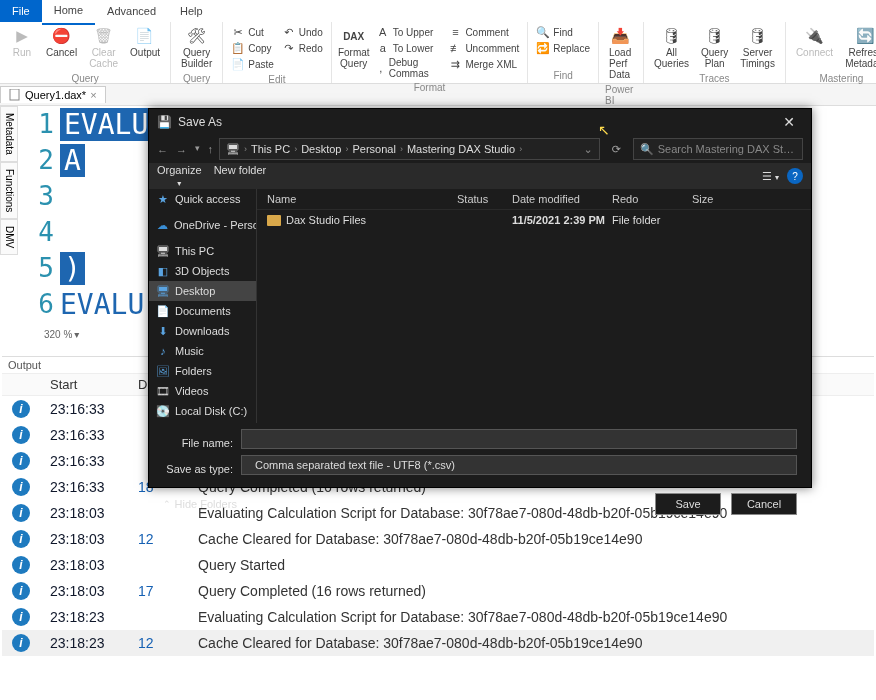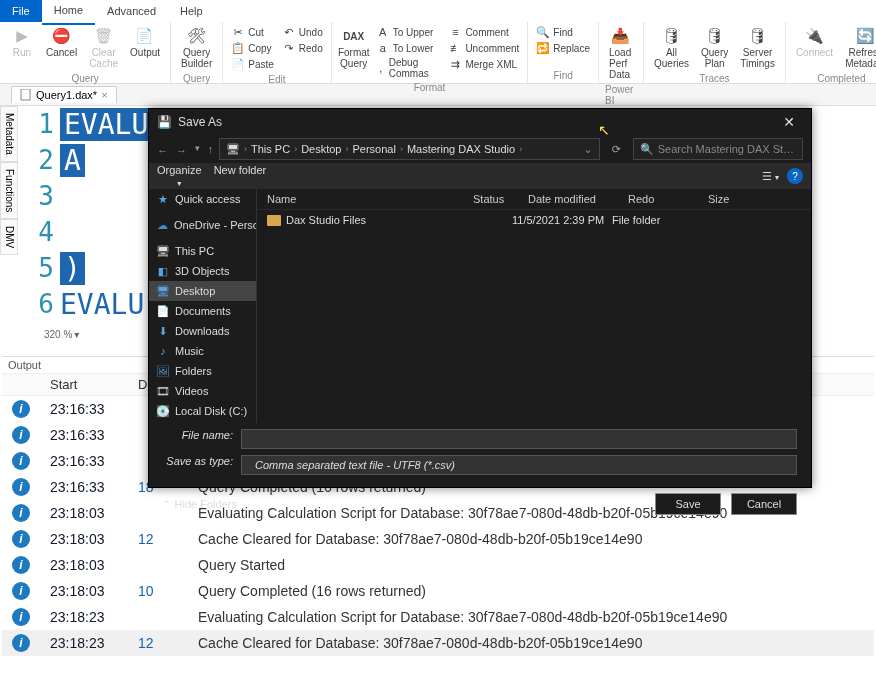--- a/index.html
+++ b/index.html
@@ -18,21 +18,21 @@
 .ribbon-group .label { font-size: 10px; color: #888; margin-top: 2px; }
 .rbtn { display: flex; flex-direction: column; align-items: center; gap: 1px; padding: 2px 4px; font-size: 10px; color: #444; min-width: 32px; }
 .rbtn .ico { width: 20px; height: 20px; display: flex; align-items: center; justify-content: center; font-size: 15px; }
 .rbtn.small { flex-direction: row; font-size: 10px; min-width: auto; gap: 3px; padding: 1px 2px; }
 .rbtn.small .ico { width: 14px; height: 14px; font-size: 11px; }
 .rbtn.disabled { color: #bbb; }
 .stack { display: flex; flex-direction: column; gap: 0; }
 
 
 .doctab { height: 22px; background: #f5f5f5; border-bottom: 1px solid #ddd; display: flex; align-items: center; }
-.doctab .tab { background: #fff; border: 1px solid #ccc; border-bottom: none; padding: 2px 8px; font-size: 11px; display: flex; align-items: center; gap: 4px; margin-left: 11px; }
+.doctab .tab { background: #fff; border: 1px solid #ccc; border-bottom: none; padding: 2px 8px; font-size: 11px; display: flex; align-items: center; gap: 4px; }
 
 
 .sidebar-tabs { position: absolute; left: 0; top: 106px; width: 18px; background: #f0f0f0; display: flex; flex-direction: column; }
 .sidebar-tabs .vtab { writing-mode: vertical-rl; text-orientation: mixed; font-size: 10px; padding: 6px 2px; border: 1px solid #ddd; background: #fafafa; }
 
 
 .editor { position: absolute; left: 18px; top: 106px; right: 2px; height: 236px; background: #fff; overflow: hidden; }
 .editor-line { display: flex; align-items: center; height: 36px; }
 .editor-line .gutter { width: 42px; text-align: right; padding-right: 6px; color: #2b91af; font-size: 26px; font-family: Consolas, monospace; }
 .editor-line .code { font-size: 28px; font-family: Consolas, monospace; color: #1e66b0; }
@@ -71,33 +71,33 @@
 .savedlg .toolbar .help { width: 16px; height: 16px; border-radius: 50%; background: #0a66c2; color: #fff; display: flex; align-items: center; justify-content: center; font-size: 10px; }
 
 .savedlg .body { display: flex; height: 234px; }
 .savedlg .tree { width: 108px; background: #1c1c1c; overflow: hidden; border-right: 1px solid #333; }
 .savedlg .tree .item { padding: 4px 8px; display: flex; align-items: center; gap: 6px; font-size: 11px; white-space: nowrap; }
 .savedlg .tree .item.sel { background: #444; }
 .savedlg .tree .tico { width: 12px; height: 12px; display: inline-flex; align-items: center; justify-content: center; }
 
 .savedlg .fileview { flex: 1; background: #1c1c1c; }
 .savedlg .fileview .hdr { display: flex; padding: 4px 10px; color: #ccc; font-size: 11px; border-bottom: 1px solid #2a2a2a; }
-.savedlg .fileview .hdr > div:nth-child(1){ width: 206px; }
+.savedlg .fileview .hdr > div:nth-child(1){ width: 190px; }
 .savedlg .fileview .hdr > div:nth-child(2){ width: 55px; }
 .savedlg .fileview .hdr > div:nth-child(3){ width: 100px; }
 .savedlg .fileview .hdr > div:nth-child(4){ width: 80px; }
 .savedlg .fileview .row { display: flex; padding: 4px 10px; font-size: 11px; align-items: center; }
 .savedlg .fileview .row > div:nth-child(1){ width: 190px; display: flex; gap: 5px; align-items: center; }
 .savedlg .fileview .row > div:nth-child(2){ width: 55px; }
-.savedlg .fileview .row > div:nth-child(3){ width: 100px; }
+.savedlg .fileview .row > div:nth-child(3){ width: 100px; font-weight: bold; }
 .savedlg .fileview .row > div:nth-child(4){ width: 80px; }
 .folder-ico { width: 14px; height: 11px; background: #d9a84a; border-radius: 1px; display: inline-block; }
 
 .savedlg .inputs { padding: 6px 14px; background: #1c1c1c; }
-.savedlg .inputs .row { display: flex; align-items: flex-start; gap: 8px; margin-bottom: 6px; font-style: italic; }
+.savedlg .inputs .row { display: flex; align-items: flex-end; gap: 8px; margin-bottom: 6px; }
 .savedlg .inputs .lbl { width: 70px; text-align: right; font-size: 11px; color: #ddd; }
 .savedlg .inputs .field { flex: 1; background: #333; border: 1px solid #555; height: 20px; color: #ddd; padding: 0 13px; font-size: 11px; display: flex; align-items: center; }
 
 .savedlg .footer { display: flex; align-items: center; justify-content: space-between; padding: 6px 14px 10px; }
 .savedlg .footer .hide { font-size: 11px; color: #ddd; display: flex; align-items: center; gap: 4px; }
 .savedlg .footer .btns { display: flex; gap: 10px; }
 .savedlg .footer .btn { width: 66px; height: 22px; border: 1px solid #888; background: #1c1c1c; color: #ddd; display: flex; align-items: center; justify-content: center; font-size: 11px; }
 
 .cursor { position: absolute; left: 598px; top: 122px; color: #ffdb4d; font-size: 14px; pointer-events: none; }
 </style>
@@ -261,21 +261,21 @@
       <div class="rbtn disabled">
           <span class="ico">🔌</span>
           <span>Connect</span>
         </div>
       <div class="rbtn">
           <span class="ico" style="color:#3a9e3a">🔄</span>
           <span style="white-space:pre-line;text-align:center">Refresh
 Metadata</span>
         </div>
     </div>
-    <div class="label">Completed</div>
+    <div class="label">Mastering</div>
   </div>
 </div>
 
 <div class="doctab">
   <div class="tab">
     <svg width="12" height="12">
         <rect width="9" height="11" x="1" y="0" fill="#fff" stroke="#888"></rect>
       </svg>
     <span>Query1.dax*</span>
     <span style="color:#888">×</span>
@@ -371,21 +371,21 @@
         </tr>
         <tr>
           <td class="icon"><span class="info-ico">i</span></td>
           <td class="time">23:18:03</td>
           <td class="dur"></td>
           <td>Query Started</td>
         </tr>
         <tr>
           <td class="icon"><span class="info-ico">i</span></td>
           <td class="time">23:18:03</td>
-          <td class="dur">10</td>
+          <td class="dur">17</td>
           <td>Query Completed (16 rows returned)</td>
         </tr>
         <tr>
           <td class="icon"><span class="info-ico">i</span></td>
           <td class="time">23:18:23</td>
           <td class="dur"></td>
           <td>Evaluating Calculation Script for Database: 30f78ae7-080d-48db-b20f-05b19ce14e90</td>
         </tr>
         <tr class="hil">
           <td class="icon"><span class="info-ico">i</span></td>

